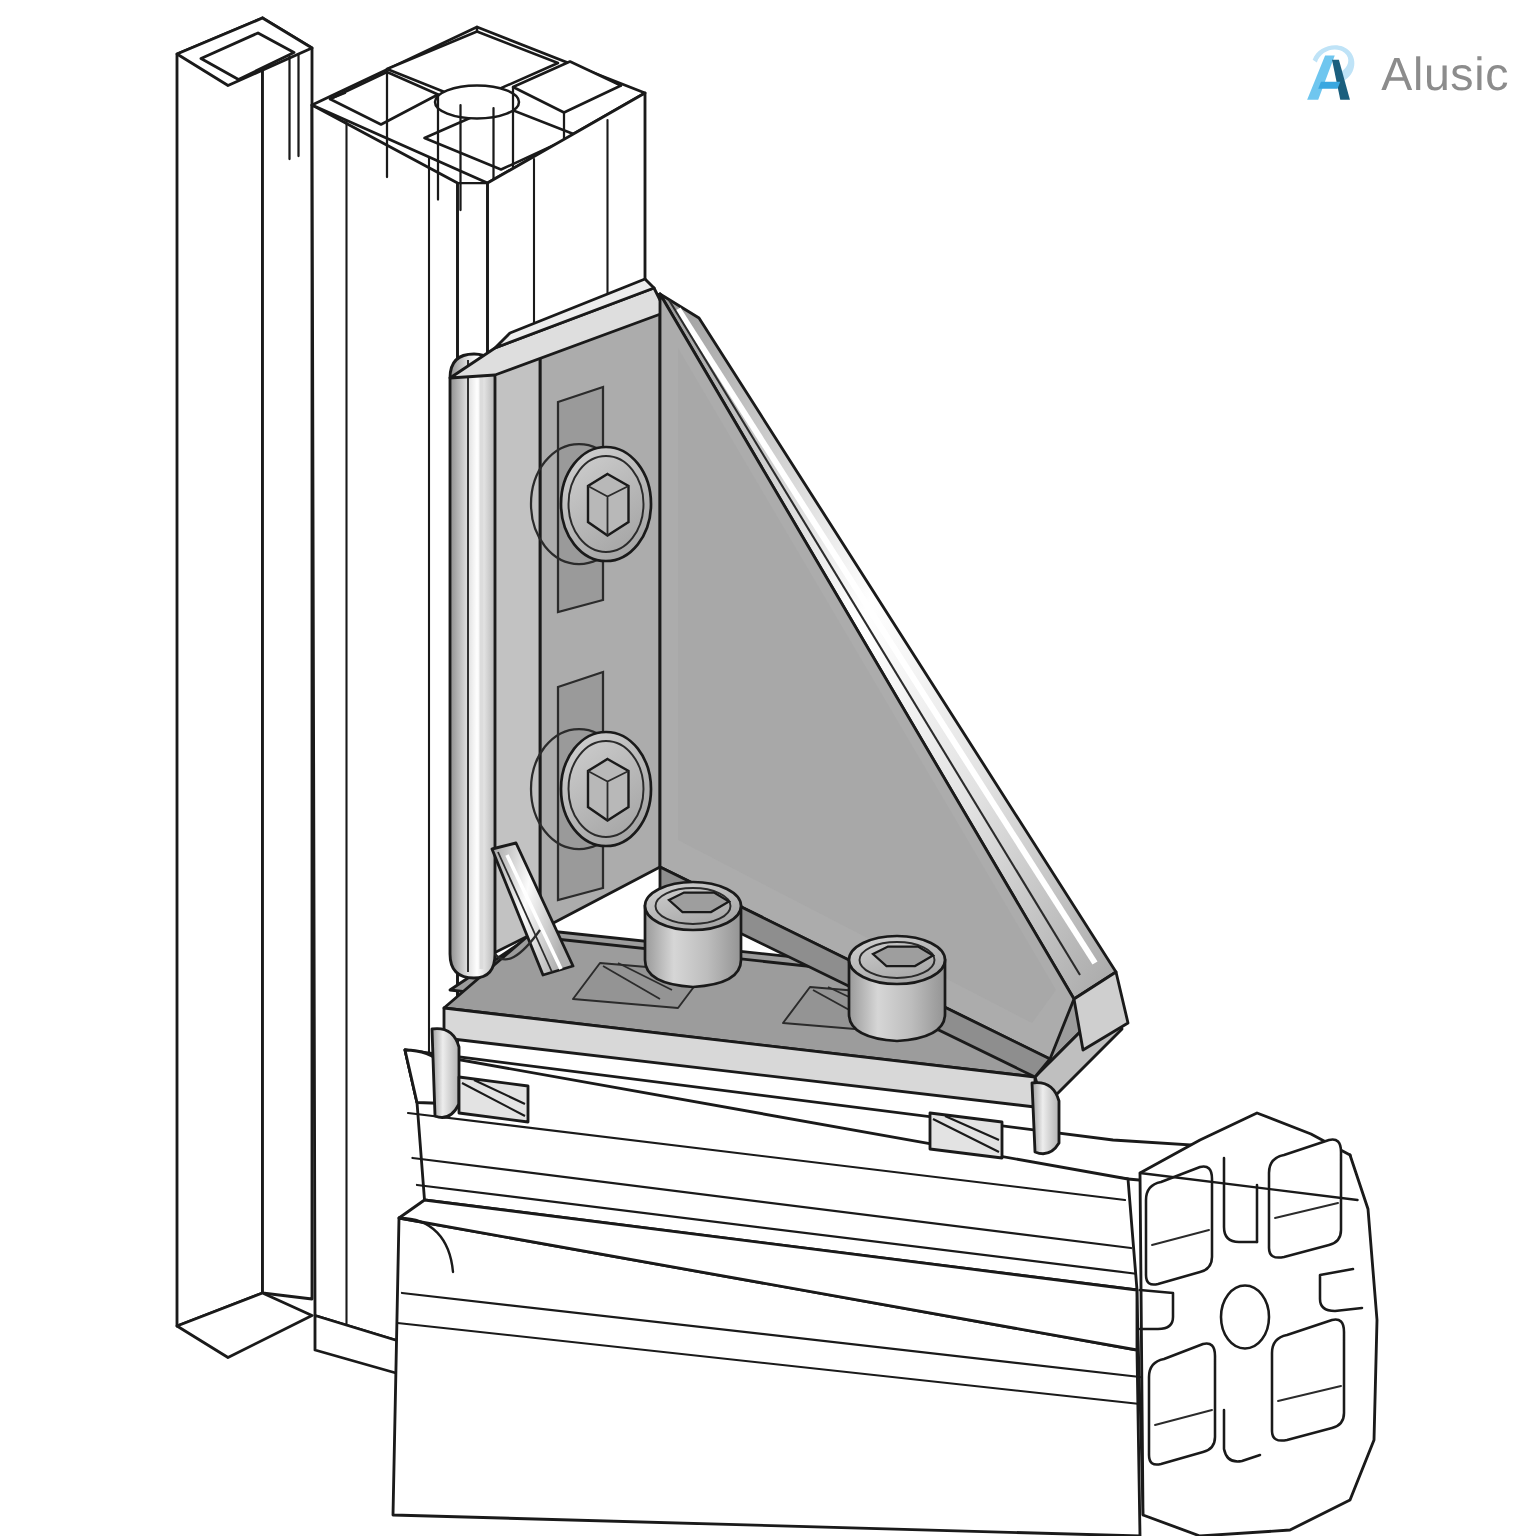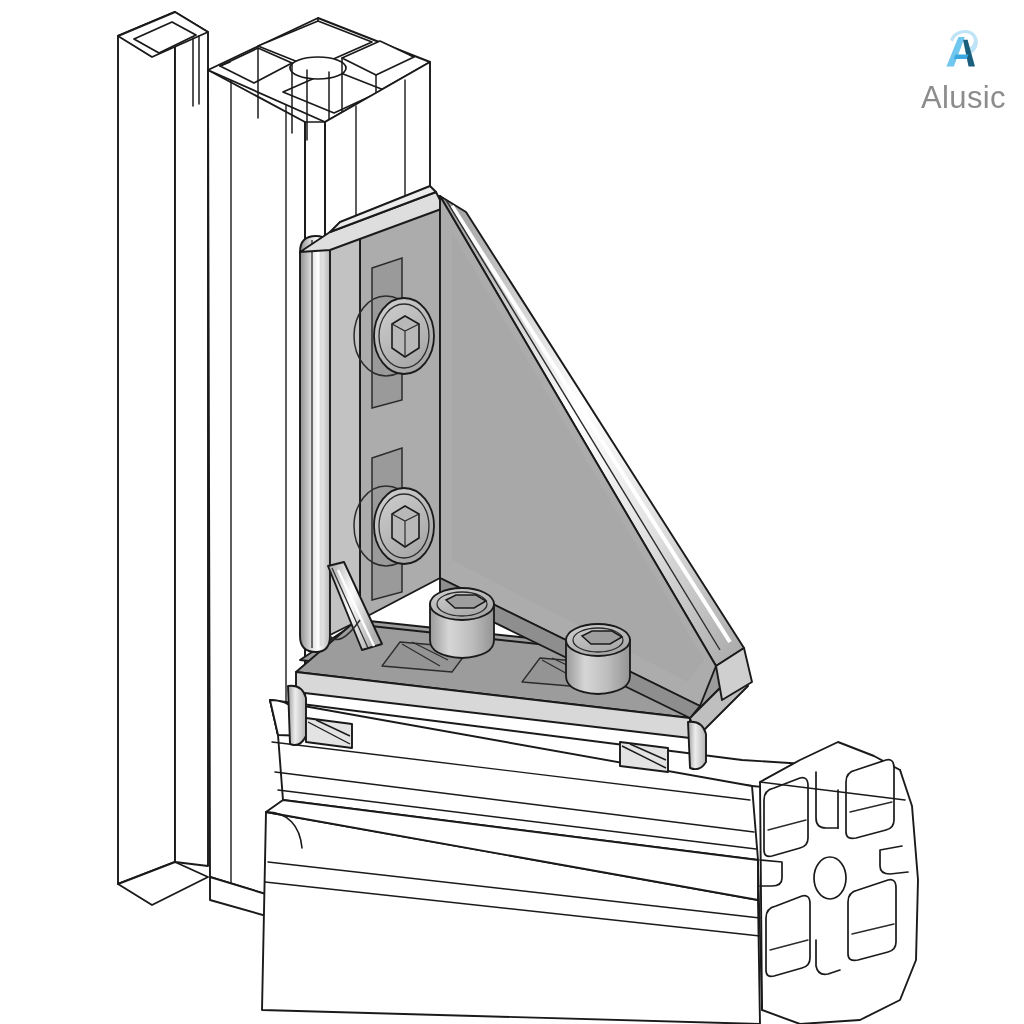--- a/index.html
+++ b/index.html
@@ -8,21 +8,20 @@
     width:1024px;height:1024px;overflow:hidden;
     font-family:"Liberation Sans", sans-serif;
     position:relative;
   }
   #stage{position:absolute;inset:0;width:1024px;height:1024px;background:#fff;}
   #artboard{position:absolute;left:0;top:0;width:1024px;height:1024px;}
   .brand{
     position:absolute; right:18px; top:26px;
     display:flex; align-items:center; gap:10px;
     user-select:none;
-    flex-direction:column;
   }
   .brand-mark{width:46px;height:46px;display:block;}
   .brand-text{
     font-family:"Liberation Sans", sans-serif;
     font-size:31px; font-weight:400; letter-spacing:.4px;
     color:#8c8c8c; line-height:1;
   }
 </style>
 </head>
 <body>

